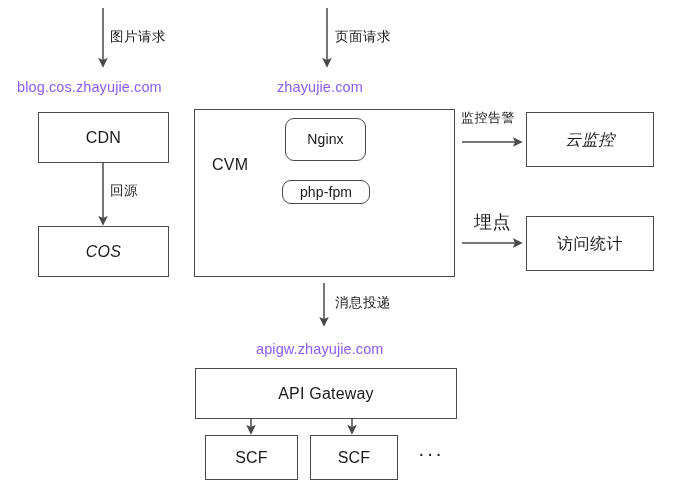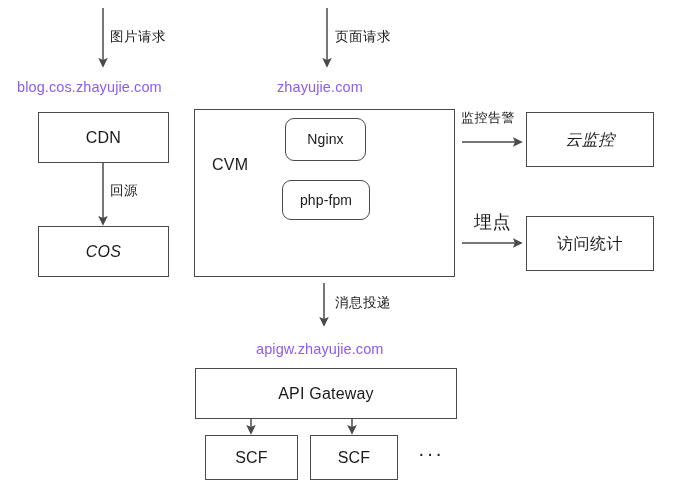--- a/index.html
+++ b/index.html
@@ -139,21 +139,21 @@
   </div>
 
   <div class="node container" style="left:194px; top:109px; width:261px; height:168px;">
     <span class="container-title" style="left:17px; top:17px;margin-top:28px;">CVM</span>
   </div>
 
   <div class="node rounded" style="left:285px; top:118px; width:81px; height:43px;">
     <span class="txt-en-sm">Nginx</span>
   </div>
 
-  <div class="node rounded" style="left:282px; top:180px; width:88px; height:40px;">
+  <div class="node rounded" style="left:282px; top:180px; width:88px; height:24px;">
     <span class="txt-en-sm">php-fpm</span>
   </div>
 
 
   <div class="label edge txt-cn" style="left:461px; top:110px; font-size:13px;">监控告警</div>
 
   <div class="node" style="left:526px; top:112px; width:128px; height:55px;font-style:italic;">
     <span class="txt-cn">云监控</span>
   </div>
 

